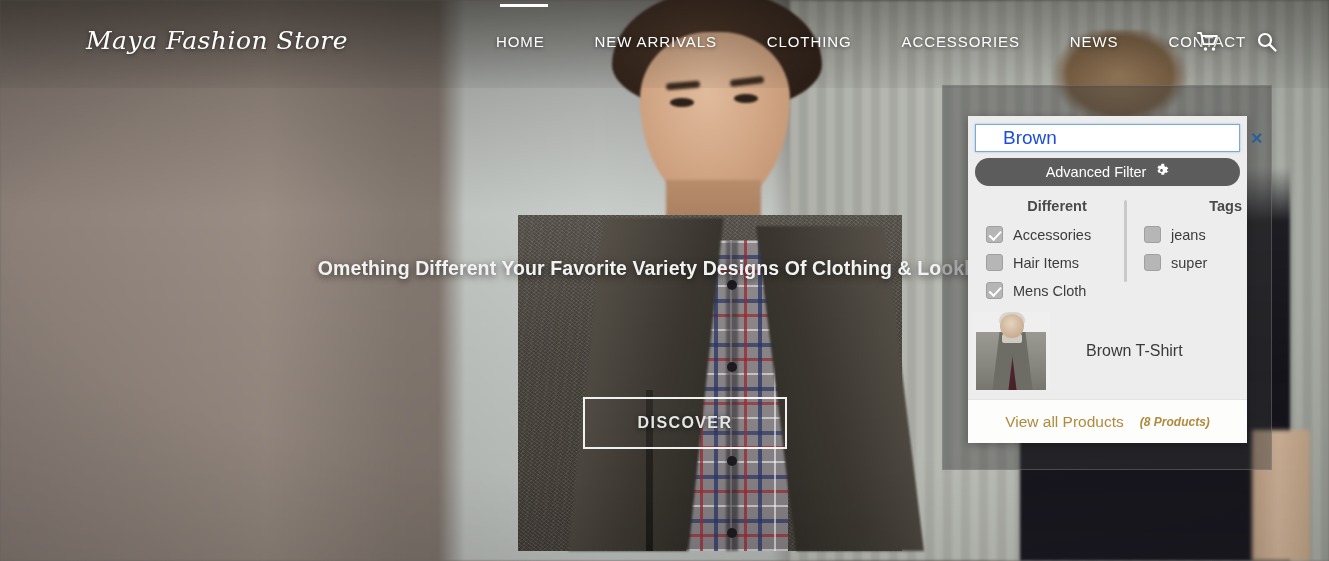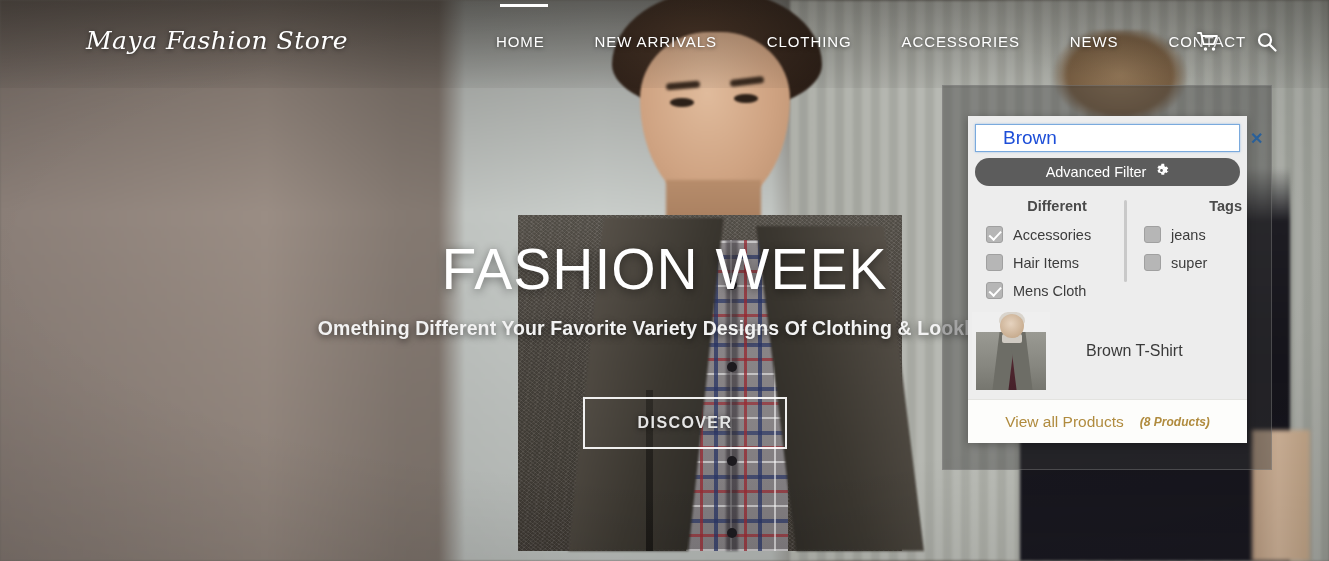--- a/index.html
+++ b/index.html
@@ -444,21 +444,20 @@
       <span class="nav-icon">
         <svg width="20" height="20" viewBox="0 0 20 20" fill="none" stroke="#ffffff" stroke-width="2.2" stroke-linecap="round">
           <circle cx="8" cy="8" r="6"></circle>
           <line x1="12.6" y1="12.6" x2="18.5" y2="18.5"></line>
         </svg>
       </span>
     </div>
   </div>
 
   <div class="hero-copy">
-    <div class="hero-title">FASHION WEEK</div>
     <div class="hero-sub">Omething Different Your Favorite Variety Designs Of Clothing &amp; Lookbook</div>
   </div>
 
   <div class="discover-btn">DISCOVER</div>
 
   <div class="search-backdrop"></div>
 
   <div class="search-panel">
 
     <div class="search-field-wrap">

